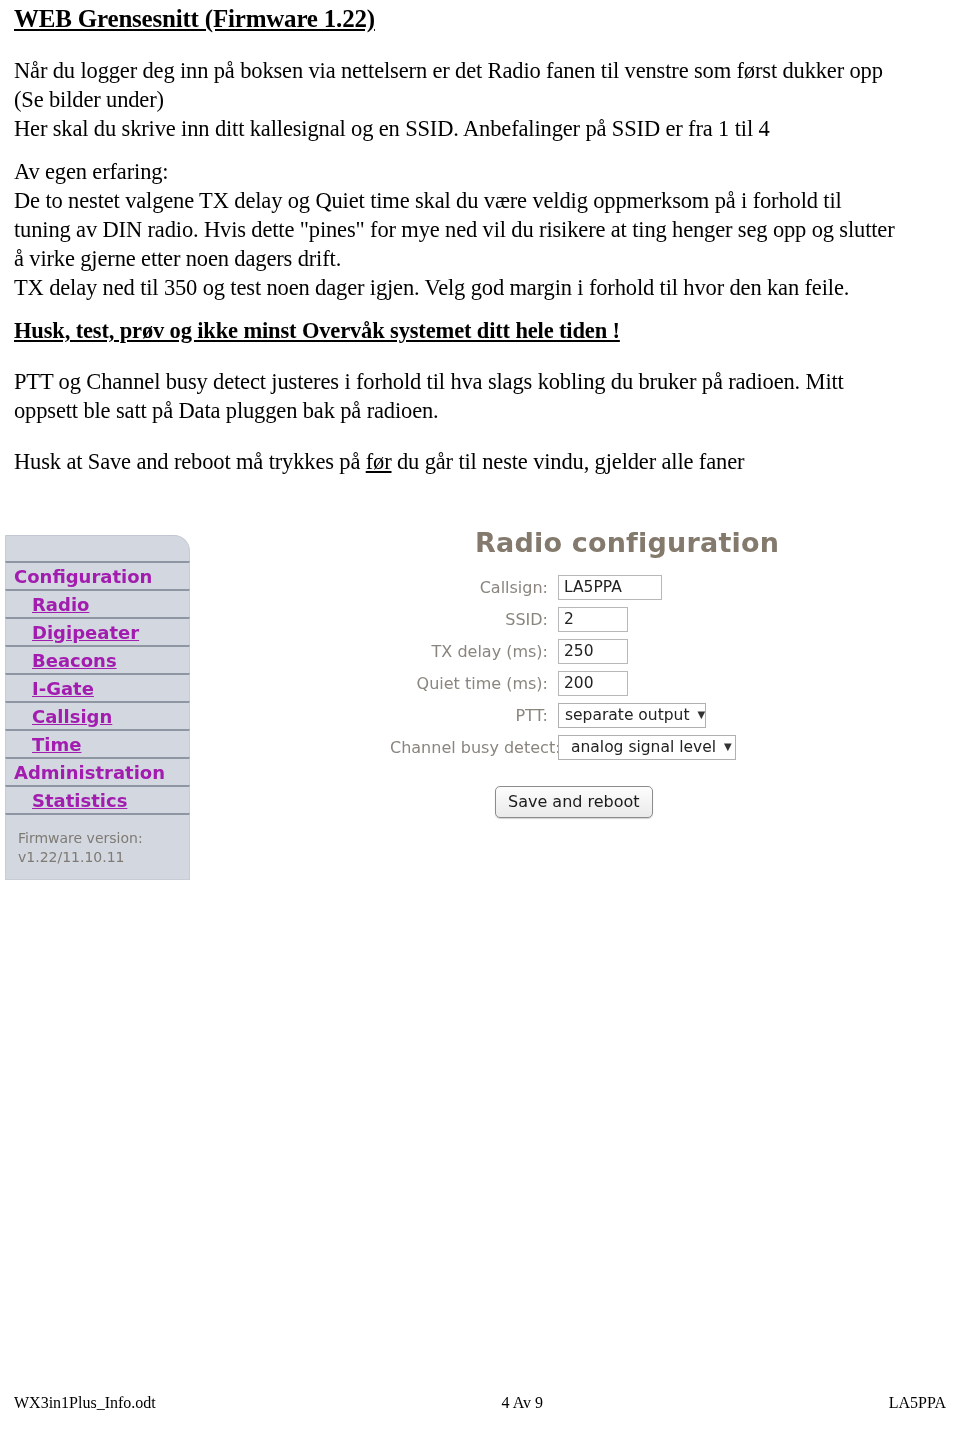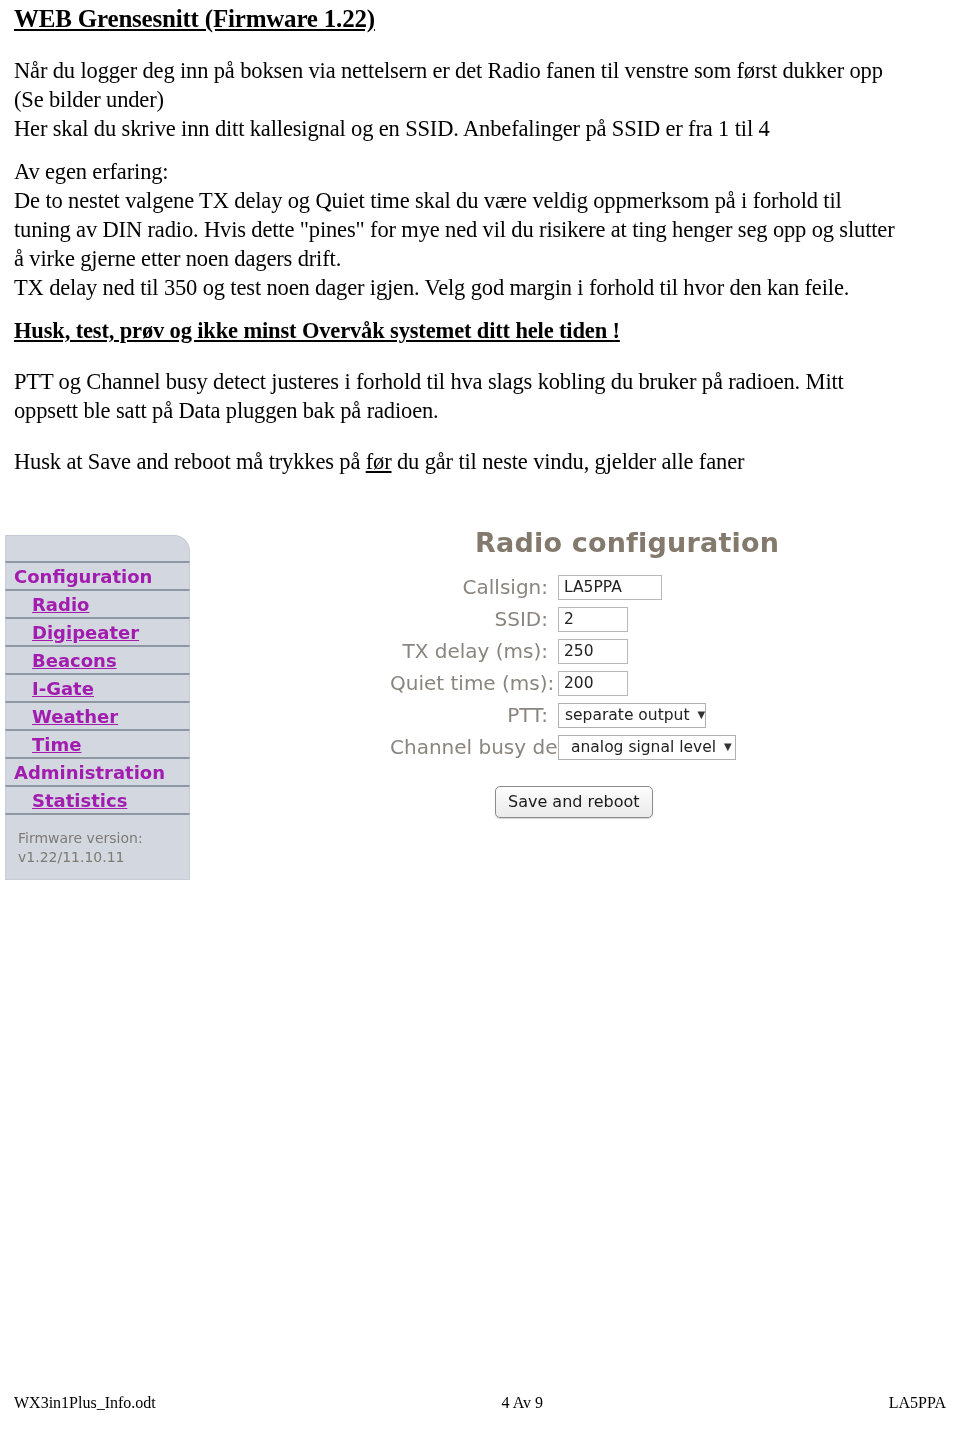--- a/index.html
+++ b/index.html
@@ -135,21 +135,21 @@
     display: flex;
     align-items: center;
     margin-bottom: 6px;
     height: 26px;
   }
   .form-label {
     width: 168px;
     text-align: right;
     padding-right: 10px;
     color: #8a857e;
-    font-size: 20px;
+    font-size: 16px;
     white-space: nowrap;
     box-sizing: border-box;
   }
   .field {
     border: 1px solid #b8b8b8;
     background: #ffffff;
     color: #222222;
     font-size: 15.5px;
     font-family: "DejaVu Sans", sans-serif;
     height: 25px;
@@ -265,21 +265,21 @@
       <div class="side-item level2">
         <span>Digipeater</span>
       </div>
       <div class="side-item level2">
         <span>Beacons</span>
       </div>
       <div class="side-item level2">
         <span>I-Gate</span>
       </div>
       <div class="side-item level2">
-        <span>Weather</span>
+        <span>Callsign</span>
       </div>
       <div class="side-item level2">
         <span>Time</span>
       </div>
       <div class="side-item level1">
         <span>Administration</span>
       </div>
       <div class="side-item level2">
         <span>Statistics</span>
       </div>

